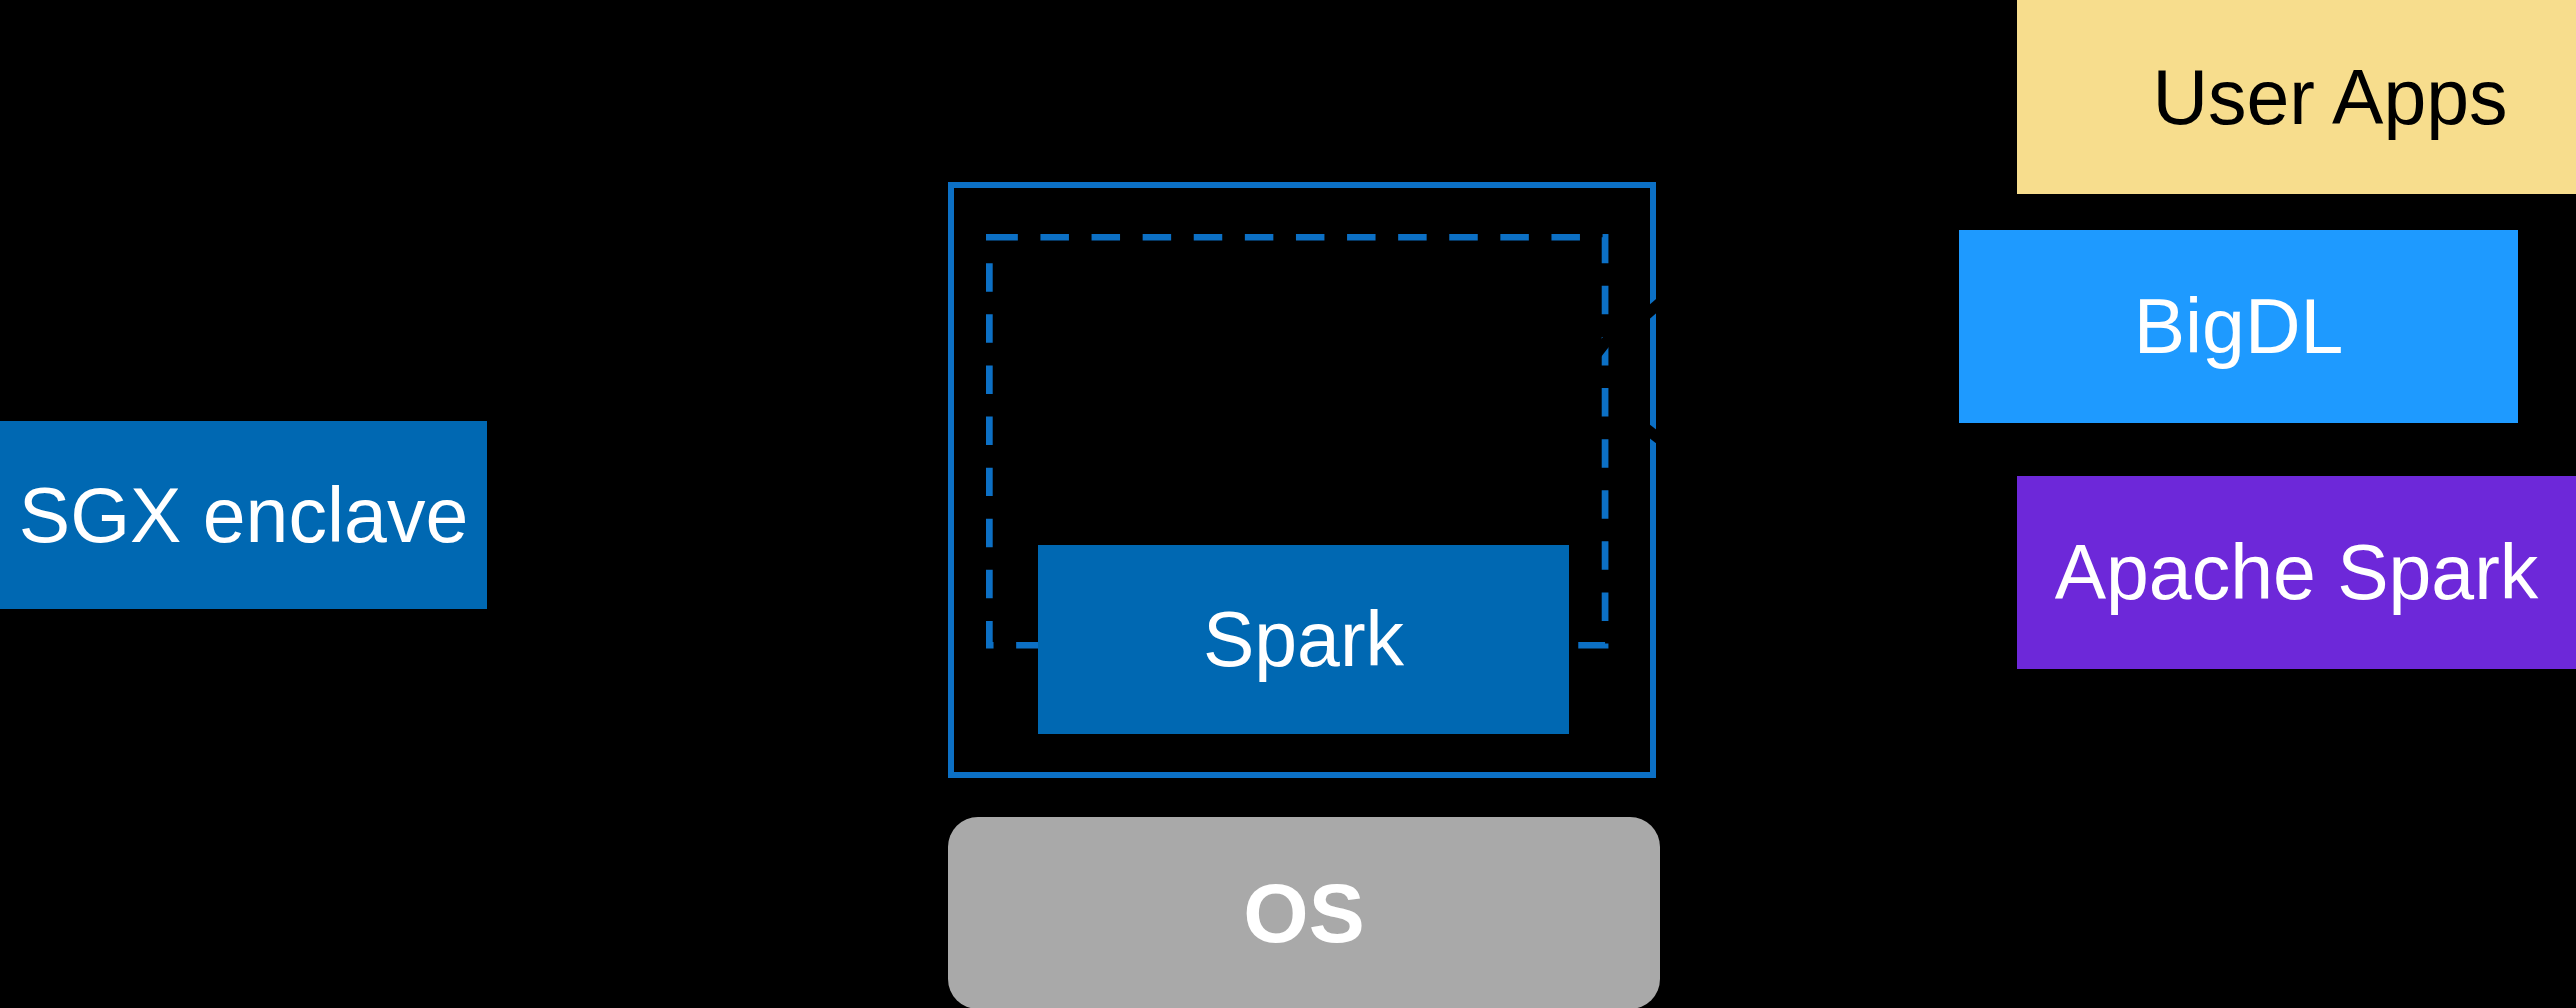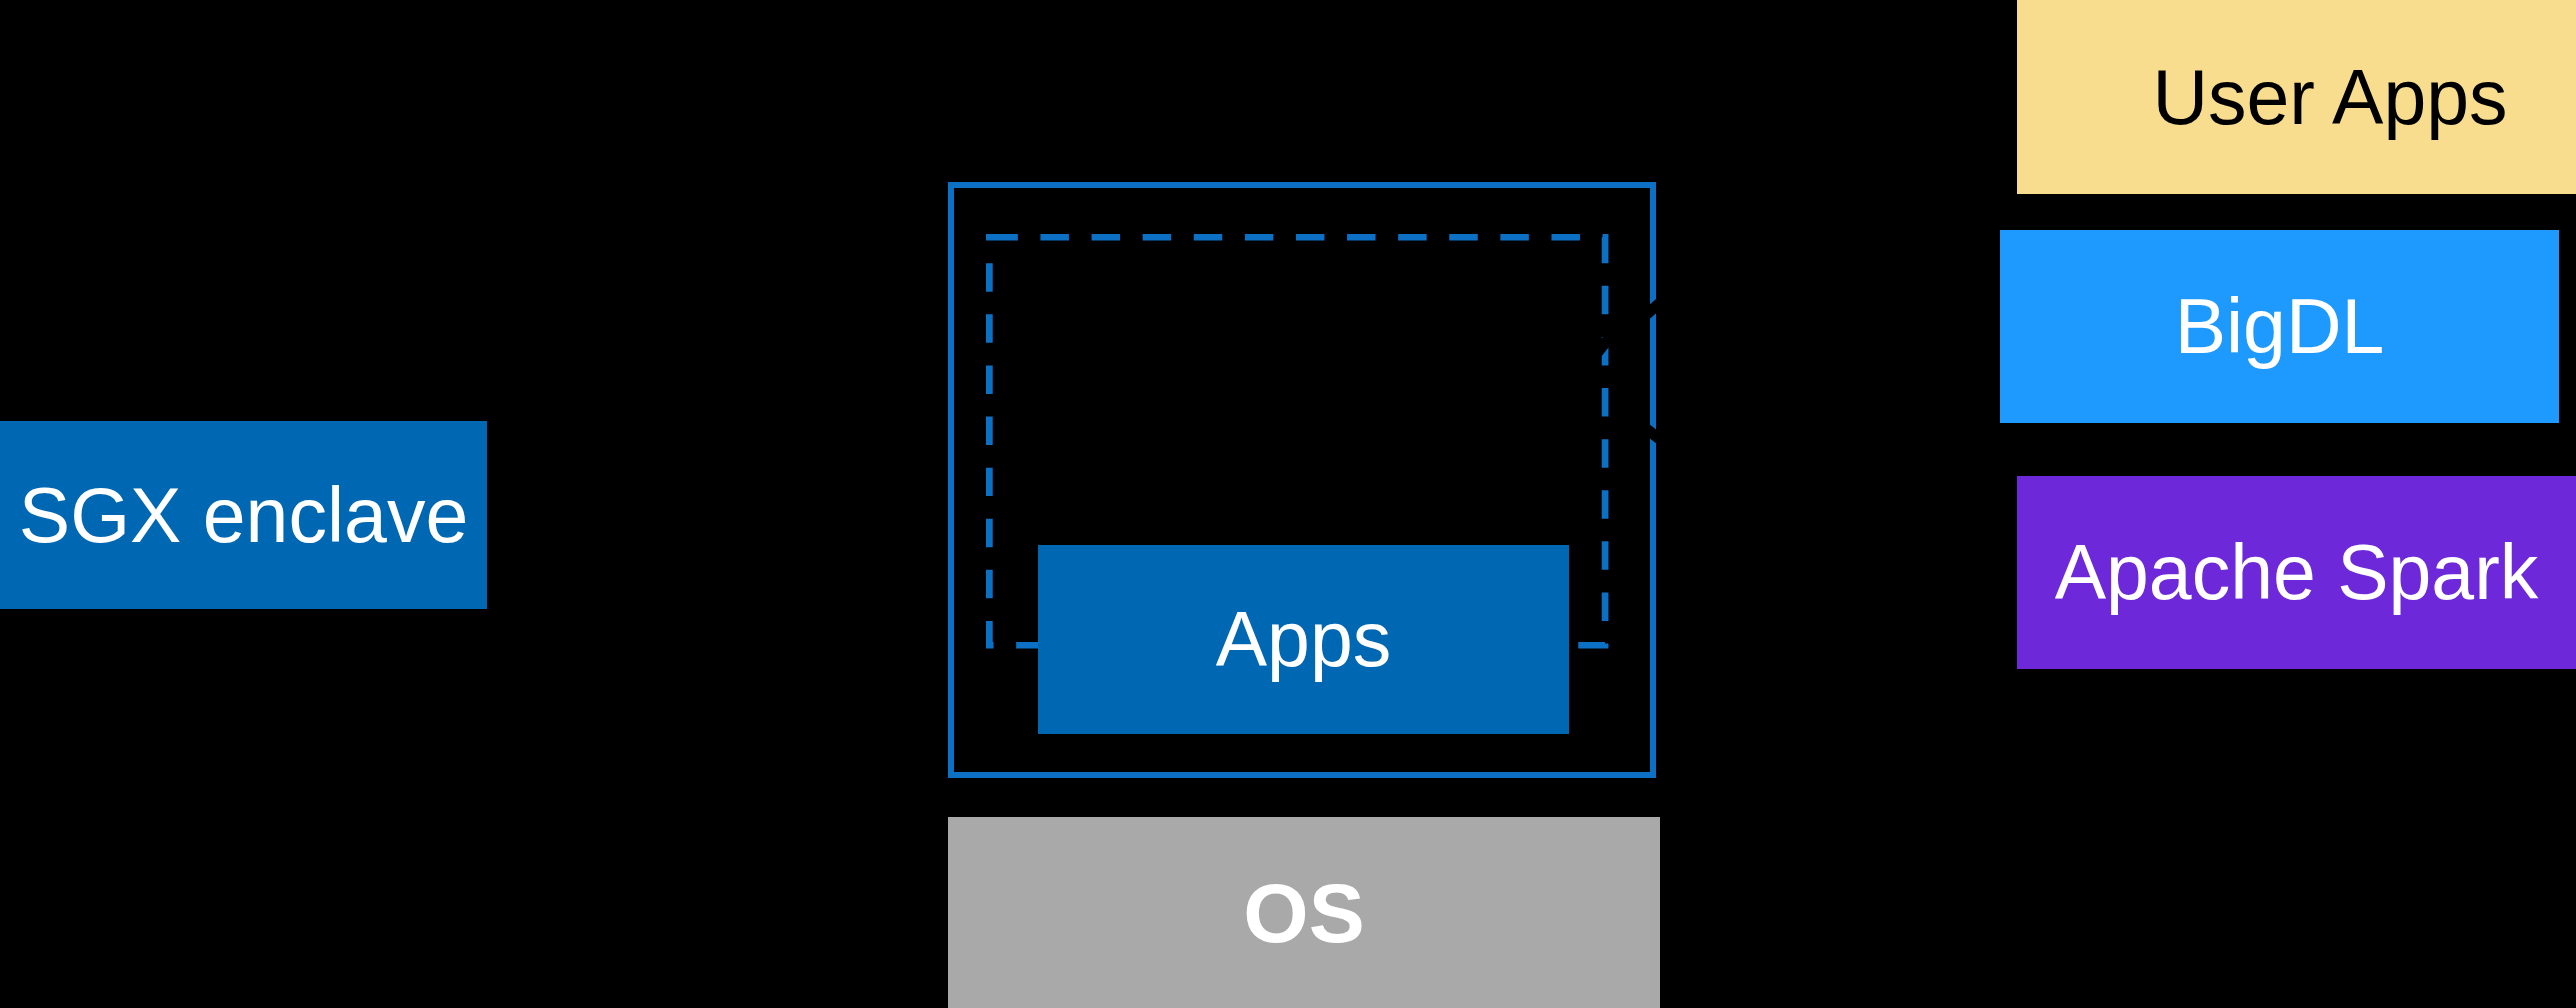--- a/index.html
+++ b/index.html
@@ -36,27 +36,27 @@
     left: 948px; top: 182px;
     width: 708px; height: 596px;
     border: 6.7px solid #0c70c5;
     box-sizing: border-box;
     background: transparent;
   }
   #app-box        { left: 1030px; top: 293px;  width: 521px; height: 188px; background: #f7dd8d; }
   #app-box .lbl   { color: #000000; }
   #libos-box      { left: 1038px; top: 545px;  width: 531px; height: 189px; background: #0068b2; }
   #libos-box .lbl { color: #ffffff; }
-  #os-box         { left: 948px; top: 817px;  width: 712px; height: 192px; background: #a9a9a9; }
+  #os-box         { left: 948px; top: 817px;  width: 712px; height: 192px; background: #a9a9a9; border-radius: 30px; }
   #os-box .lbl    { color: #ffffff; font-weight: bold; font-size: 84px; }
 
   
   #user-apps-box        { left: 2017px; top: 0px;   width: 626px; height: 194px; background: #f7dd8d; }
   #user-apps-box .lbl   { color: #000000; }
-  #bigdl-box            { left: 2000px; top: 230px; width: 559px; height: 193px; background: #1e9aff; }
+  #bigdl-box            { left: 1959px; top: 230px; width: 559px; height: 193px; background: #1e9aff; }
   #bigdl-box .lbl       { color: #ffffff; }
   #apache-spark-box     { left: 2017px; top: 476px; width: 559px; height: 193px; background: #6d28d9; justify-content: center; }
   #apache-spark-box .lbl{ color: #ffffff; }
 
   svg.layer {
     position: absolute;
     left: 0; top: 0;
     width: 2576px;
     height: 1009px;
     pointer-events: none;
@@ -74,21 +74,21 @@
     <rect x="1181" y="283" width="735" height="487" fill="none" stroke="#0c70c5" stroke-width="8" stroke-dasharray="34 27"></rect>
   </svg>
 
   <div id="enclave-outline" class="boxes-z"></div>
 
   <div id="sgx-box" class="box boxes-z">
     <span class="lbl">SGX enclave</span>
   </div>
 
   <div id="libos-box" class="box boxes-z">
-    <span class="lbl">Apps</span>
+    <span class="lbl">Spark</span>
   </div>
   <div id="os-box" class="box boxes-z">
     <span class="lbl">OS</span>
   </div>
 
   <div id="user-apps-box" class="box boxes-z">
     <span class="lbl">User Apps</span>
   </div>
   <div id="bigdl-box" class="box boxes-z">
     <span class="lbl">BigDL</span>

